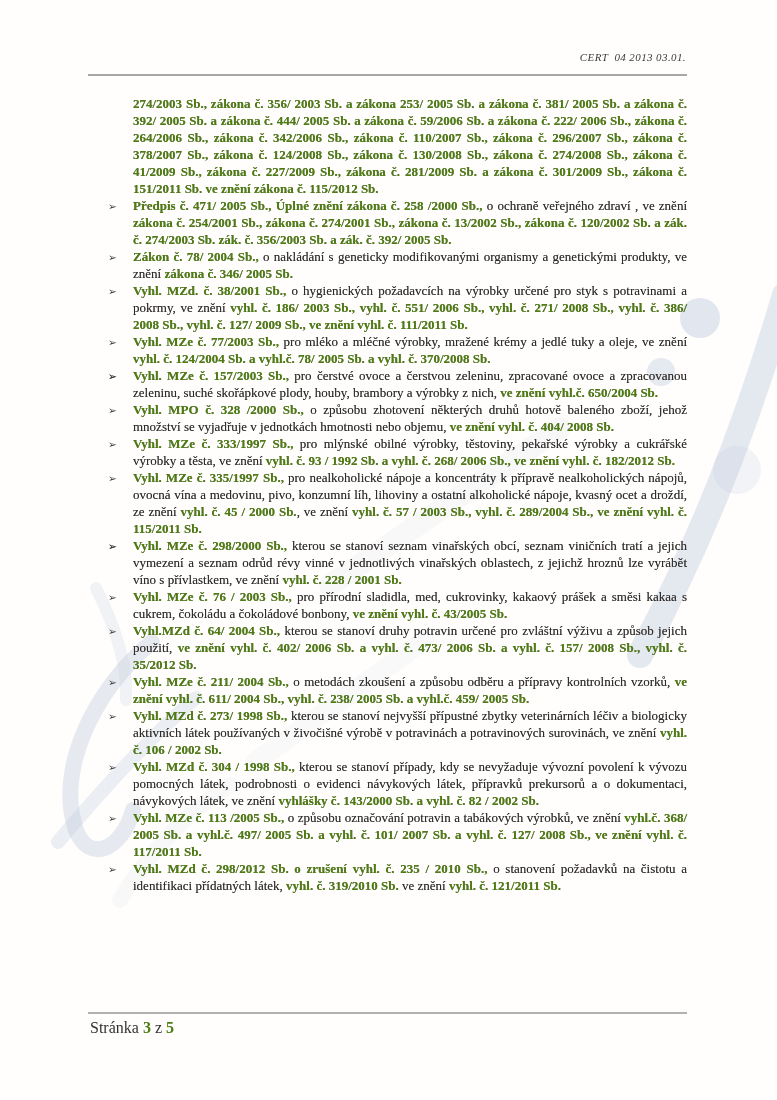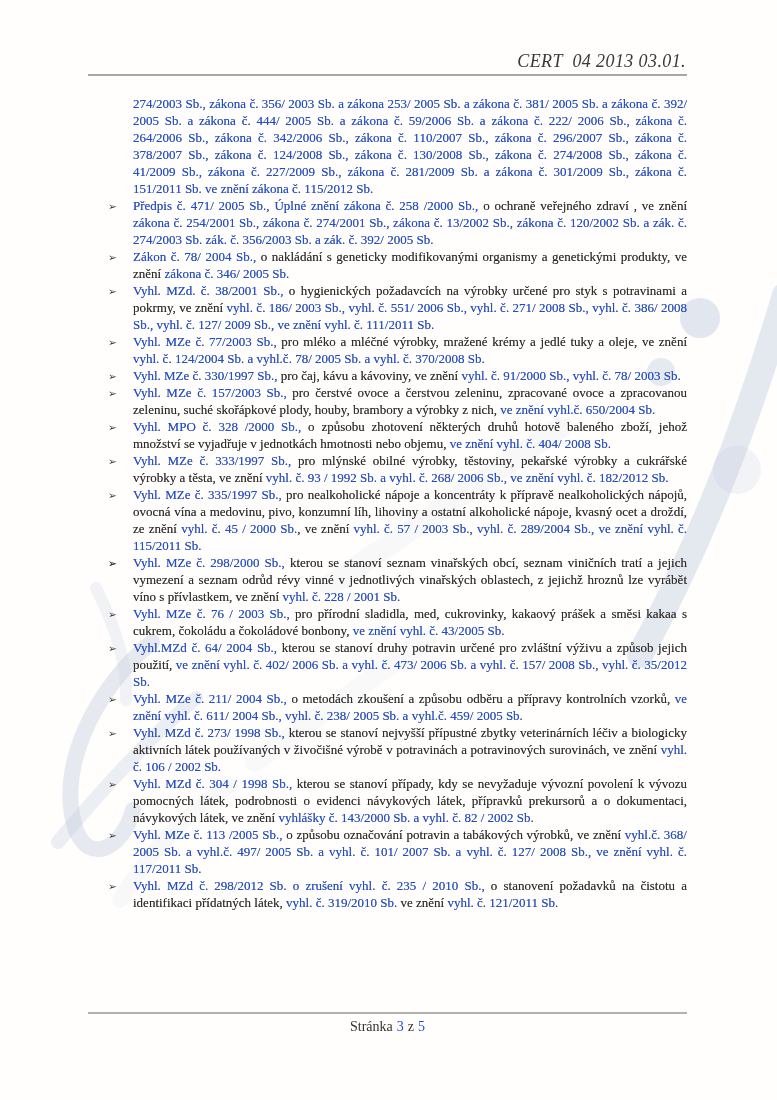--- a/index.html
+++ b/index.html
@@ -8,50 +8,50 @@
     width:777px;height:1100px;
     background:#fffefd;
     overflow:hidden;
     font-family:"Liberation Serif","DejaVu Serif",serif;
     color:#2e2b29;
   }
   .wm{position:absolute;inset:0;z-index:0;pointer-events:none;}
   .content{position:relative;z-index:1;}
   .header-code{
     position:absolute;top:51px;left:88px;width:598px;
-    text-align:right;font-style:italic;font-size:18px;color:#3c3a38;
+    text-align:right;font-style:italic;font-size:11px;color:#3c3a38;
     white-space:pre;letter-spacing:.4px;
   }
   .header-rule{
     position:absolute;top:74px;left:88px;width:599px;height:0;
     border-top:2px solid #a9a7a5;
   }
   .body-text{
     position:absolute;top:95px;left:133px;width:554px;
     font-size:13px;line-height:17px;
     text-align:justify;
     text-shadow:0 0 .4px rgba(46,43,41,.55);
   }
-  .body-text .b, .footer .b{font-weight:normal;color:#1d4ed8;}
+  .body-text .b, .footer .b{font-weight:bold;color:#4d7c0f;}
   p.intro{margin:0;}
   ul.reglist{list-style:none;margin:0;padding:0;}
   ul.reglist li{position:relative;margin:0;padding:0;}
   .marker{
     position:absolute;left:-25px;top:1px;
     font-family:"DejaVu Sans",sans-serif;
     font-size:10.5px;color:#3a3836;
     text-shadow:none;
   }
   .footer-rule{
     position:absolute;top:1012px;left:88px;width:599px;height:0;
     border-top:2px solid #b3b1af;
   }
   .footer{
     position:absolute;top:1019px;left:88px;width:599px;
-    text-align:center;font-size:14px;color:#343230;
+    font-size:16px;color:#343230;
   }
   .footer span{padding:0 2px;}
 </style>
 </head>
 <body>
 
 <div class="page">
 
   <svg class="wm" width="777" height="1100" viewBox="0 0 777 1100" id="wm-svg" aria-hidden="true">
     <g fill="none" stroke-linecap="round">
@@ -72,21 +72,21 @@
     <div class="header-code">CERT  04 2013 03.01.</div>
     <div class="header-rule"></div>
 
     <div class="body-text">
       <p class="intro" id="intro"><span class="b">274/2003 Sb., zákona č. 356/ 2003 Sb. a zákona 253/ 2005 Sb. a zákona č. 381/ 2005 Sb. a zákona č. 392/ 2005 Sb. a zákona č. 444/ 2005 Sb. a zákona č. 59/2006 Sb. a zákona č. 222/ 2006 Sb., zákona č. 264/2006 Sb., zákona č. 342/2006 Sb., zákona č. 110/2007 Sb., zákona č. 296/2007 Sb., zákona č. 378/2007 Sb., zákona č. 124/2008 Sb., zákona č. 130/2008 Sb., zákona č. 274/2008 Sb., zákona č. 41/2009 Sb., zákona č. 227/2009 Sb., zákona č. 281/2009 Sb. a zákona č. 301/2009 Sb., zákona č. 151/2011 Sb. ve znění zákona č. 115/2012 Sb.</span></p>
       <ul class="reglist" id="reglist">
           <li><span class="marker">➢</span><span><span class="b">Předpis č. 471/ 2005 Sb., Úplné znění zákona č. 258 /2000 Sb., </span><span>o ochraně veřejného zdraví , ve znění </span><span class="b">zákona č. 254/2001 Sb., zákona č. 274/2001 Sb., zákona č. 13/2002 Sb., zákona č. 120/2002 Sb. a zák. č. 274/2003 Sb. zák. č. 356/2003 Sb. a zák. č. 392/ 2005 Sb.</span></span></li>
           <li><span class="marker">➢</span><span><span class="b">Zákon č. 78/ 2004 Sb., </span><span>o nakládání s geneticky modifikovanými organismy a genetickými produkty, ve znění </span><span class="b">zákona č. 346/ 2005 Sb.</span></span></li>
           <li><span class="marker">➢</span><span><span class="b">Vyhl. MZd. č. 38/2001 Sb., </span><span>o hygienických požadavcích na výrobky určené pro styk s potravinami a pokrmy, ve znění </span><span class="b">vyhl. č. 186/ 2003 Sb., vyhl. č. 551/ 2006 Sb., vyhl. č. 271/ 2008 Sb., vyhl. č. 386/ 2008 Sb., vyhl. č. 127/ 2009 Sb., ve znění vyhl. č. 111/2011 Sb.</span></span></li>
           <li><span class="marker">➢</span><span><span class="b">Vyhl. MZe č. 77/2003 Sb., </span><span>pro mléko a mléčné výrobky, mražené krémy a jedlé tuky a oleje, ve znění </span><span class="b">vyhl. č. 124/2004 Sb. a vyhl.č. 78/ 2005 Sb. a vyhl. č. 370/2008 Sb.</span></span></li>
-          <li><span class="marker">➢</span><span><span class="b">Vyhl. MZe č. 330/1997 Sb., </span><span>pro čaj, kávu a kávoviny, ve znění </span><span class="b">vyhl. č. 91/2000 Sb., vyhl. č. 78/ 2003 Sb.</span></span></li>
+          <li><span class="marker">➢</span></li>
           <li><span class="marker">➢</span><span><span class="b">Vyhl. MZe č. 157/2003 Sb., </span><span>pro čerstvé ovoce a čerstvou zeleninu, zpracované ovoce a zpracovanou zeleninu, suché skořápkové plody, houby, brambory a výrobky z nich, </span><span class="b">ve znění vyhl.č. 650/2004 Sb.</span></span></li>
           <li><span class="marker">➢</span><span><span class="b">Vyhl. MPO č. 328 /2000 Sb., </span><span>o způsobu zhotovení některých druhů hotově baleného zboží, jehož množství se vyjadřuje v jednotkách hmotnosti nebo objemu, </span><span class="b">ve znění vyhl. č. 404/ 2008 Sb.</span></span></li>
           <li><span class="marker">➢</span><span><span class="b">Vyhl. MZe č. 333/1997 Sb., </span><span>pro mlýnské obilné výrobky, těstoviny, pekařské výrobky a cukrářské výrobky a těsta, ve znění </span><span class="b">vyhl. č. 93 / 1992 Sb. a vyhl. č. 268/ 2006 Sb., ve znění vyhl. č. 182/2012 Sb.</span></span></li>
           <li><span class="marker">➢</span><span><span class="b">Vyhl. MZe č. 335/1997 Sb., </span><span>pro nealkoholické nápoje a koncentráty k přípravě nealkoholických nápojů, ovocná vína a medovinu, pivo, konzumní líh, lihoviny a ostatní alkoholické nápoje, kvasný ocet a droždí, ze znění </span><span class="b">vyhl. č. 45 / 2000 Sb.</span><span>, ve znění </span><span class="b">vyhl. č. 57 / 2003 Sb., vyhl. č. 289/2004 Sb., ve znění vyhl. č. 115/2011 Sb.</span></span></li>
           <li><span class="marker">➢</span></li>
           <li><span class="marker">➢</span><span><span class="b">Vyhl. MZe č. 298/2000 Sb., </span><span>kterou se stanoví seznam vinařských obcí, seznam viničních tratí a jejich vymezení a seznam odrůd révy vinné v jednotlivých vinařských oblastech, z jejichž hroznů lze vyrábět víno s přívlastkem, ve znění </span><span class="b">vyhl. č. 228 / 2001 Sb.</span></span></li>
           <li><span class="marker">➢</span><span><span class="b">Vyhl. MZe č. 76 / 2003 Sb., </span><span>pro přírodní sladidla, med, cukrovinky, kakaový prášek a směsi kakaa s cukrem, čokoládu a čokoládové bonbony, </span><span class="b">ve znění vyhl. č. 43/2005 Sb.</span></span></li>
           <li><span class="marker">➢</span><span><span class="b">Vyhl.MZd č. 64/ 2004 Sb., </span><span>kterou se stanoví druhy potravin určené pro zvláštní výživu a způsob jejich použití, </span><span class="b">ve znění vyhl. č. 402/ 2006 Sb. a vyhl. č. 473/ 2006 Sb. a vyhl. č. 157/ 2008 Sb., vyhl. č. 35/2012 Sb.</span></span></li>
           <li><span class="marker">➢</span><span><span class="b">Vyhl. MZe č. 211/ 2004 Sb., </span><span>o metodách zkoušení a způsobu odběru a přípravy kontrolních vzorků, </span><span class="b">ve znění vyhl. č. 611/ 2004 Sb., vyhl. č. 238/ 2005 Sb. a vyhl.č. 459/ 2005 Sb.</span></span></li>
           <li><span class="marker">➢</span><span><span class="b">Vyhl. MZd č. 273/ 1998 Sb., </span><span>kterou se stanoví nejvyšší přípustné zbytky veterinárních léčiv a biologicky aktivních látek používaných v živočišné výrobě v potravinách a potravinových surovinách, ve znění </span><span class="b">vyhl. č. 106 / 2002 Sb.</span></span></li>

